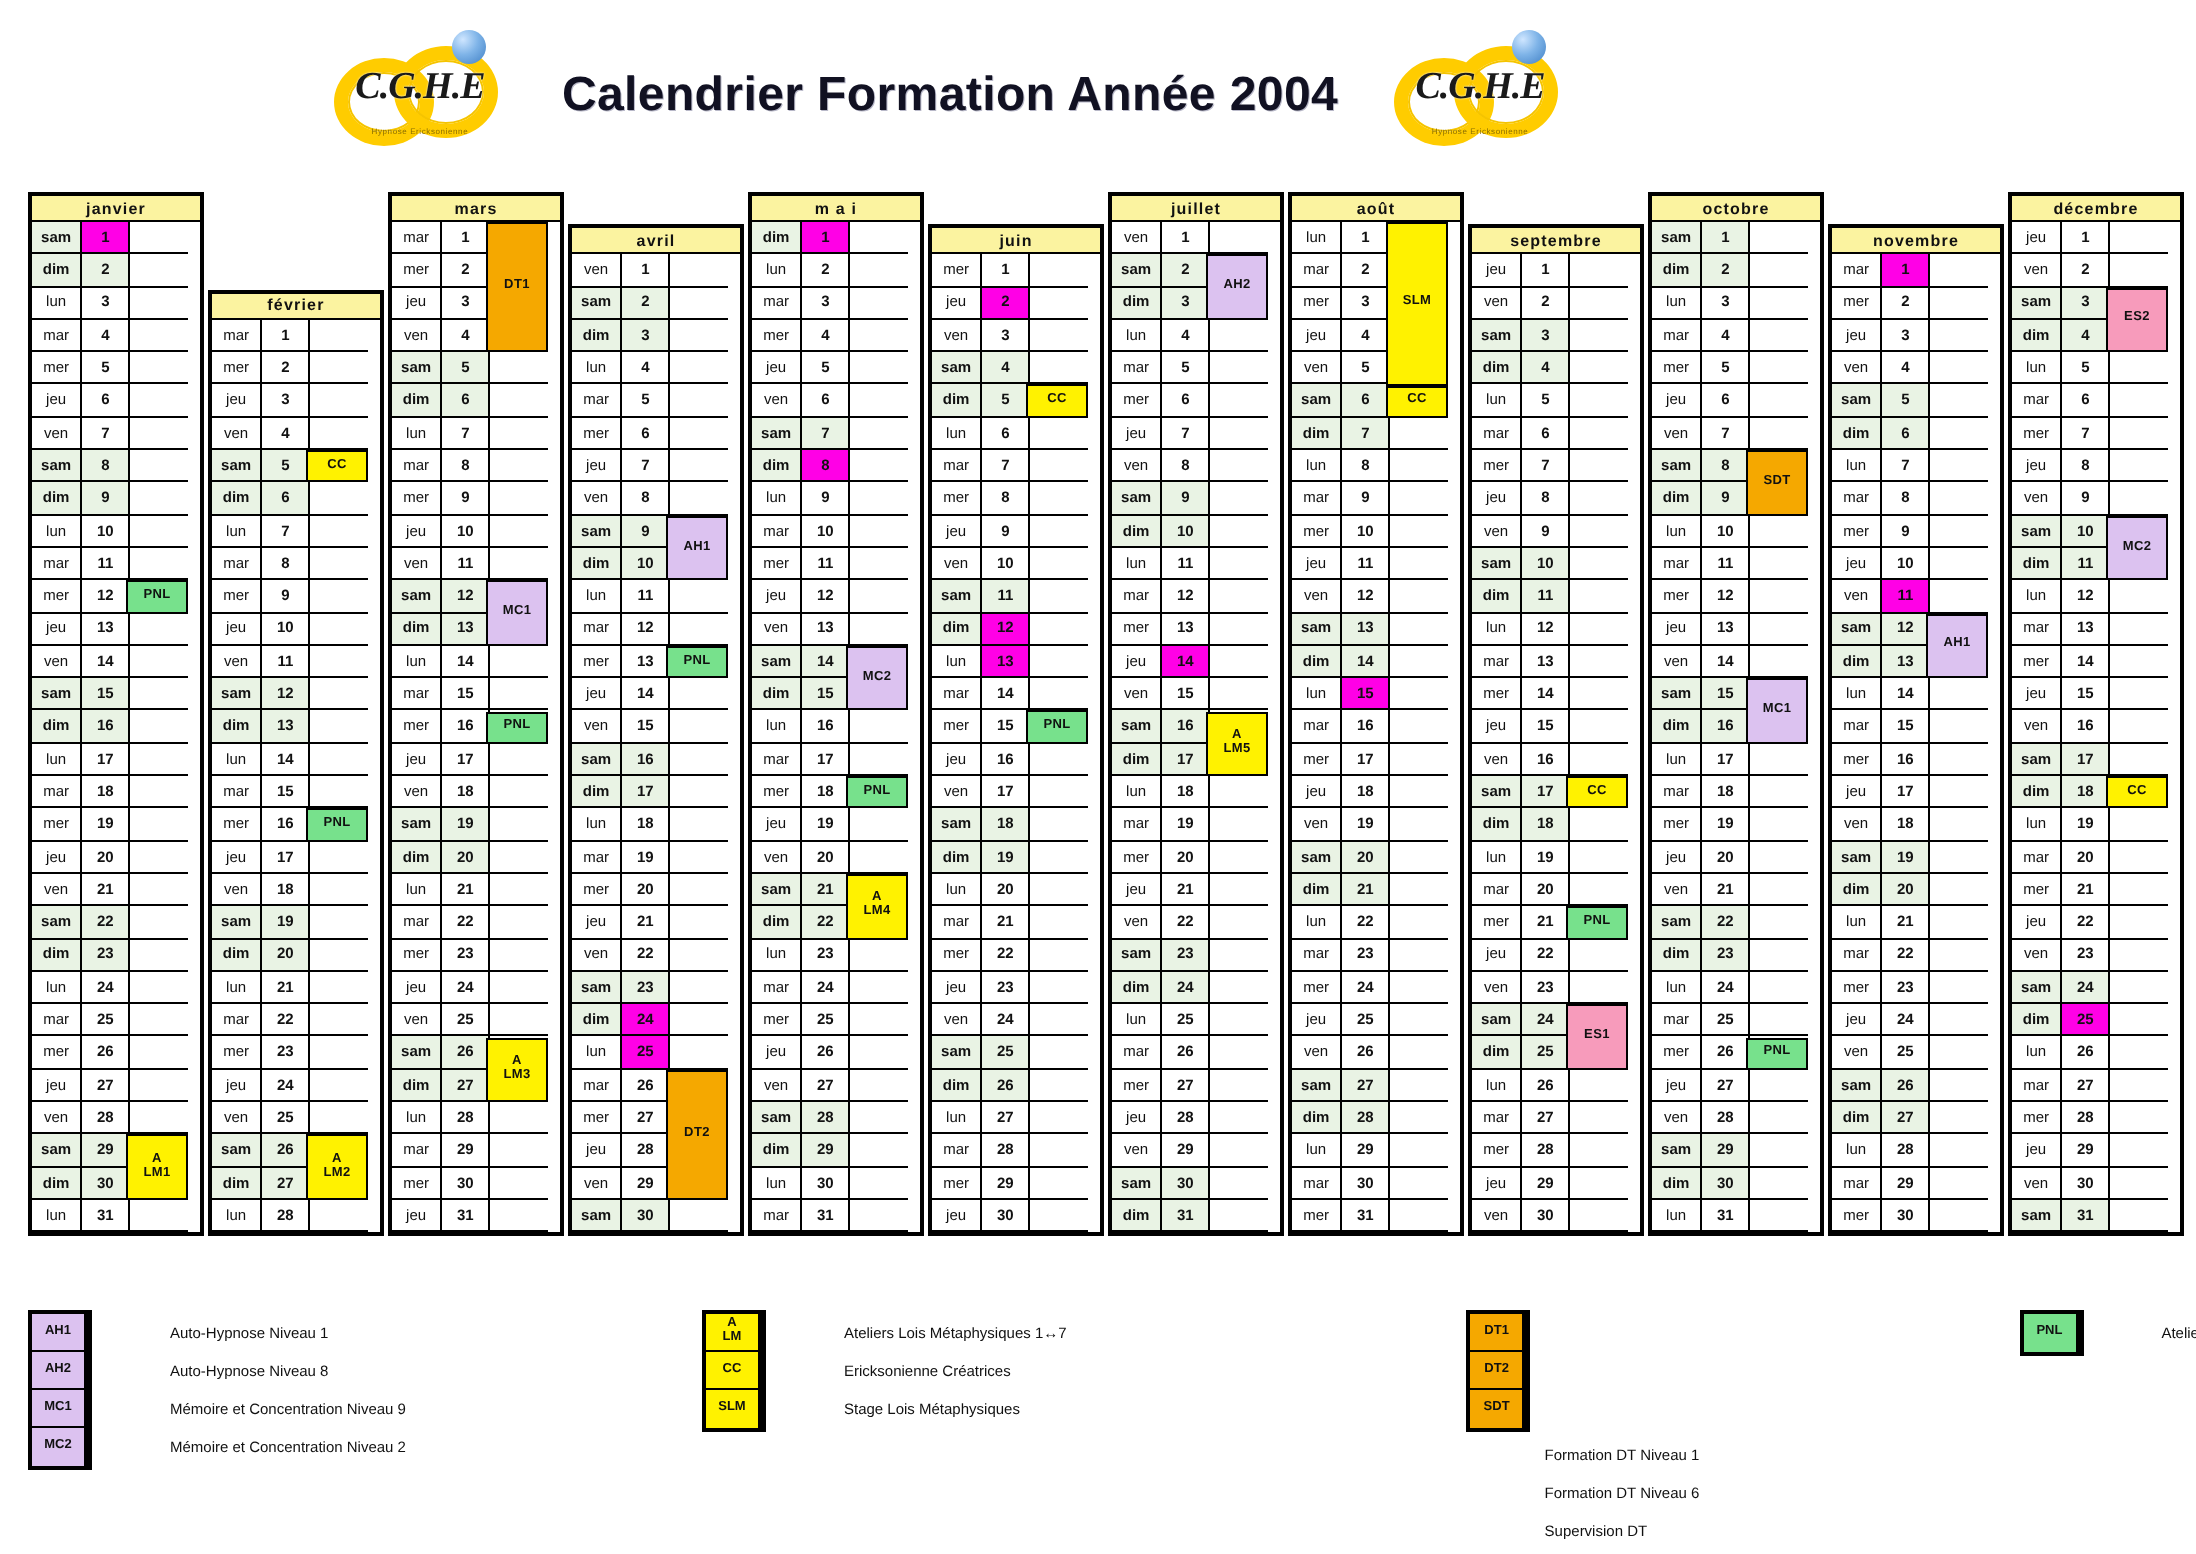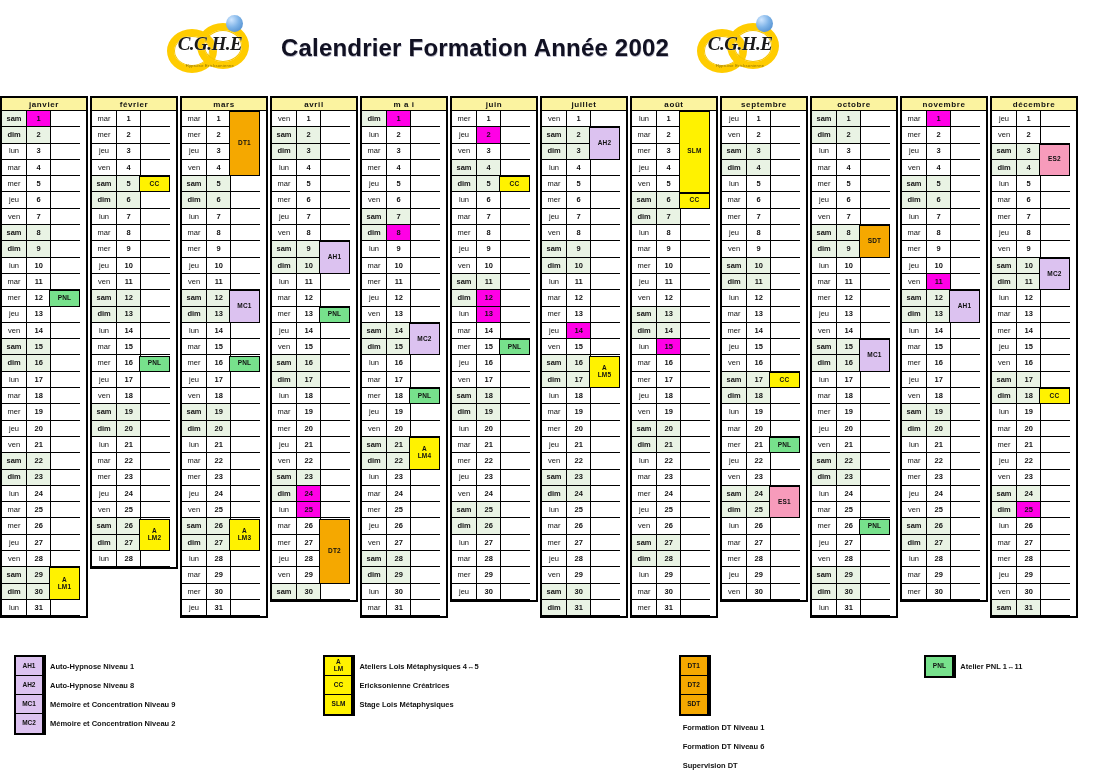--- a/index.html
+++ b/index.html
@@ -75,25 +75,25 @@
     font-weight: bold;
     color: #111122;
     letter-spacing: 0.2px;
     white-space: nowrap;
     text-shadow: 0.5px 0.5px 0 #b8b8c8;
   }
 
   
   .months {
     position: absolute;
-    left: 0; top: 96px;
+    left: 14px; top: 96px;
     width: 1072px;
     display: flex;
     gap: 2px;
-    align-items: flex-start;
+    align-items: flex-end;
   }
   .month {
     width: 88px;
     flex: 0 0 88px;
     border: 2px solid #000;
     background: #fff;
   }
   .month-name {
     height: 13px;
     background: #FBF3A0;
@@ -179,44 +179,45 @@
     display: flex;
     align-items: center;
     justify-content: center;
     text-align: center;
     line-height: 1.05;
     white-space: pre-line;
   }
   .lg-row:last-child .lg-chip { border-bottom: none; }
   .lg-text {
     font-size: 7.5px;
-    font-weight: bold;
+    font-weight: normal;
     color: #111;
     display: flex;
     align-items: center;
     padding-left: 4px;
     white-space: nowrap;
     min-height: 19px;
+    margin-left: 35px;
   }
   .lg-solo .lg-chip { border-bottom: none; }
 </style>
 </head>
 <body>
 
 <div id="page">
 
   <div class="header">
     <div class="logo">
       <div class="ring r1"></div>
       <div class="ring r2"></div>
       <div class="ball"></div>
       <div class="mark">C.G.H.E</div>
       <div class="sub">Hypnose Ericksonienne</div>
     </div>
-    <div class="title">Calendrier Formation Année  2002</div>
+    <div class="title">Calendrier Formation Année  2004</div>
     <div class="logo">
       <div class="ring r1"></div>
       <div class="ring r2"></div>
       <div class="ball"></div>
       <div class="mark">C.G.H.E</div>
       <div class="sub">Hypnose Ericksonienne</div>
     </div>
   </div>
 
   <div class="months" id="months">
@@ -2197,21 +2198,21 @@
 LM</div>
           </div>
           <div class="lg-row">
             <div class="lg-chip" style="background: rgb(255, 242, 0); white-space: pre-line;">CC</div>
           </div>
           <div class="lg-row">
             <div class="lg-chip" style="background: rgb(255, 242, 0); white-space: pre-line;">SLM</div>
           </div>
         </div>
         <div style="padding-top: 2px;">
-          <div class="lg-text">Ateliers Lois Métaphysiques 4↔5</div>
+          <div class="lg-text">Ateliers Lois Métaphysiques 1↔7</div>
           <div class="lg-text">Ericksonienne Créatrices</div>
           <div class="lg-text">Stage Lois Métaphysiques</div>
         </div>
       </div>
       <div class="legend-col" style="margin-left: 200px; position: relative; display: flex; align-items: flex-start; flex-direction: column;">
         <div class="lg-group">
           <div class="lg-row">
             <div class="lg-chip" style="background: rgb(245, 168, 0); white-space: pre-line;">DT1</div>
           </div>
           <div class="lg-row">

